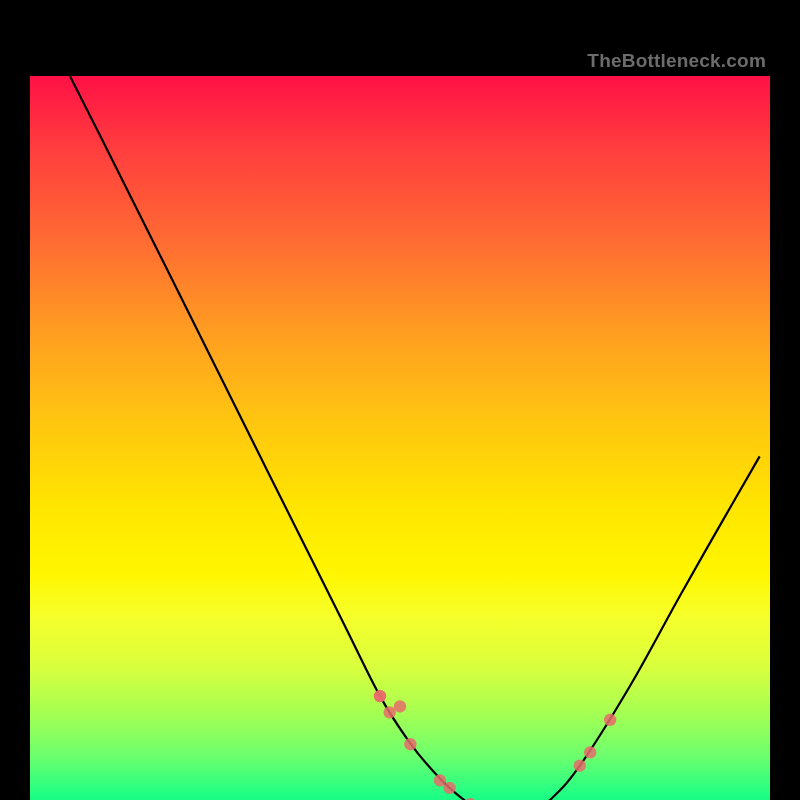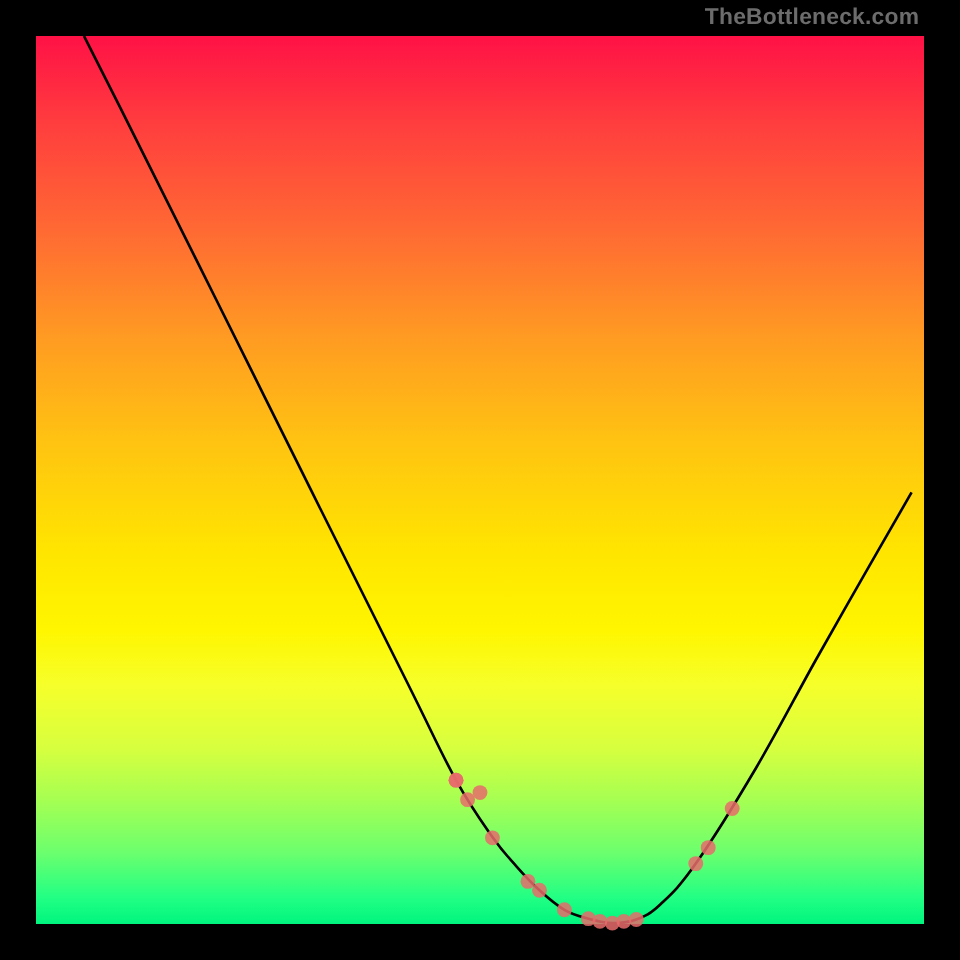--- a/index.html
+++ b/index.html
@@ -2,20 +2,21 @@
 <html><head>
 <meta charset="utf-8">
 <style>
   * { margin: 0; padding: 0; box-sizing: border-box; }
   html, body { width: 800px; height: 800px; overflow: hidden; background: #000; }
   .frame {
     width: 800px;
     height: 616px;
     background: #000;
     position: relative;
+    margin-top: 46px;
   }
   .plot-area {
     position: absolute;
     left: 30px;
     top: 30px;
     width: 740px;
     height: 740px;
     background: linear-gradient(to bottom,
       #ff1146 0%,
       #ff3e3e 10%,

